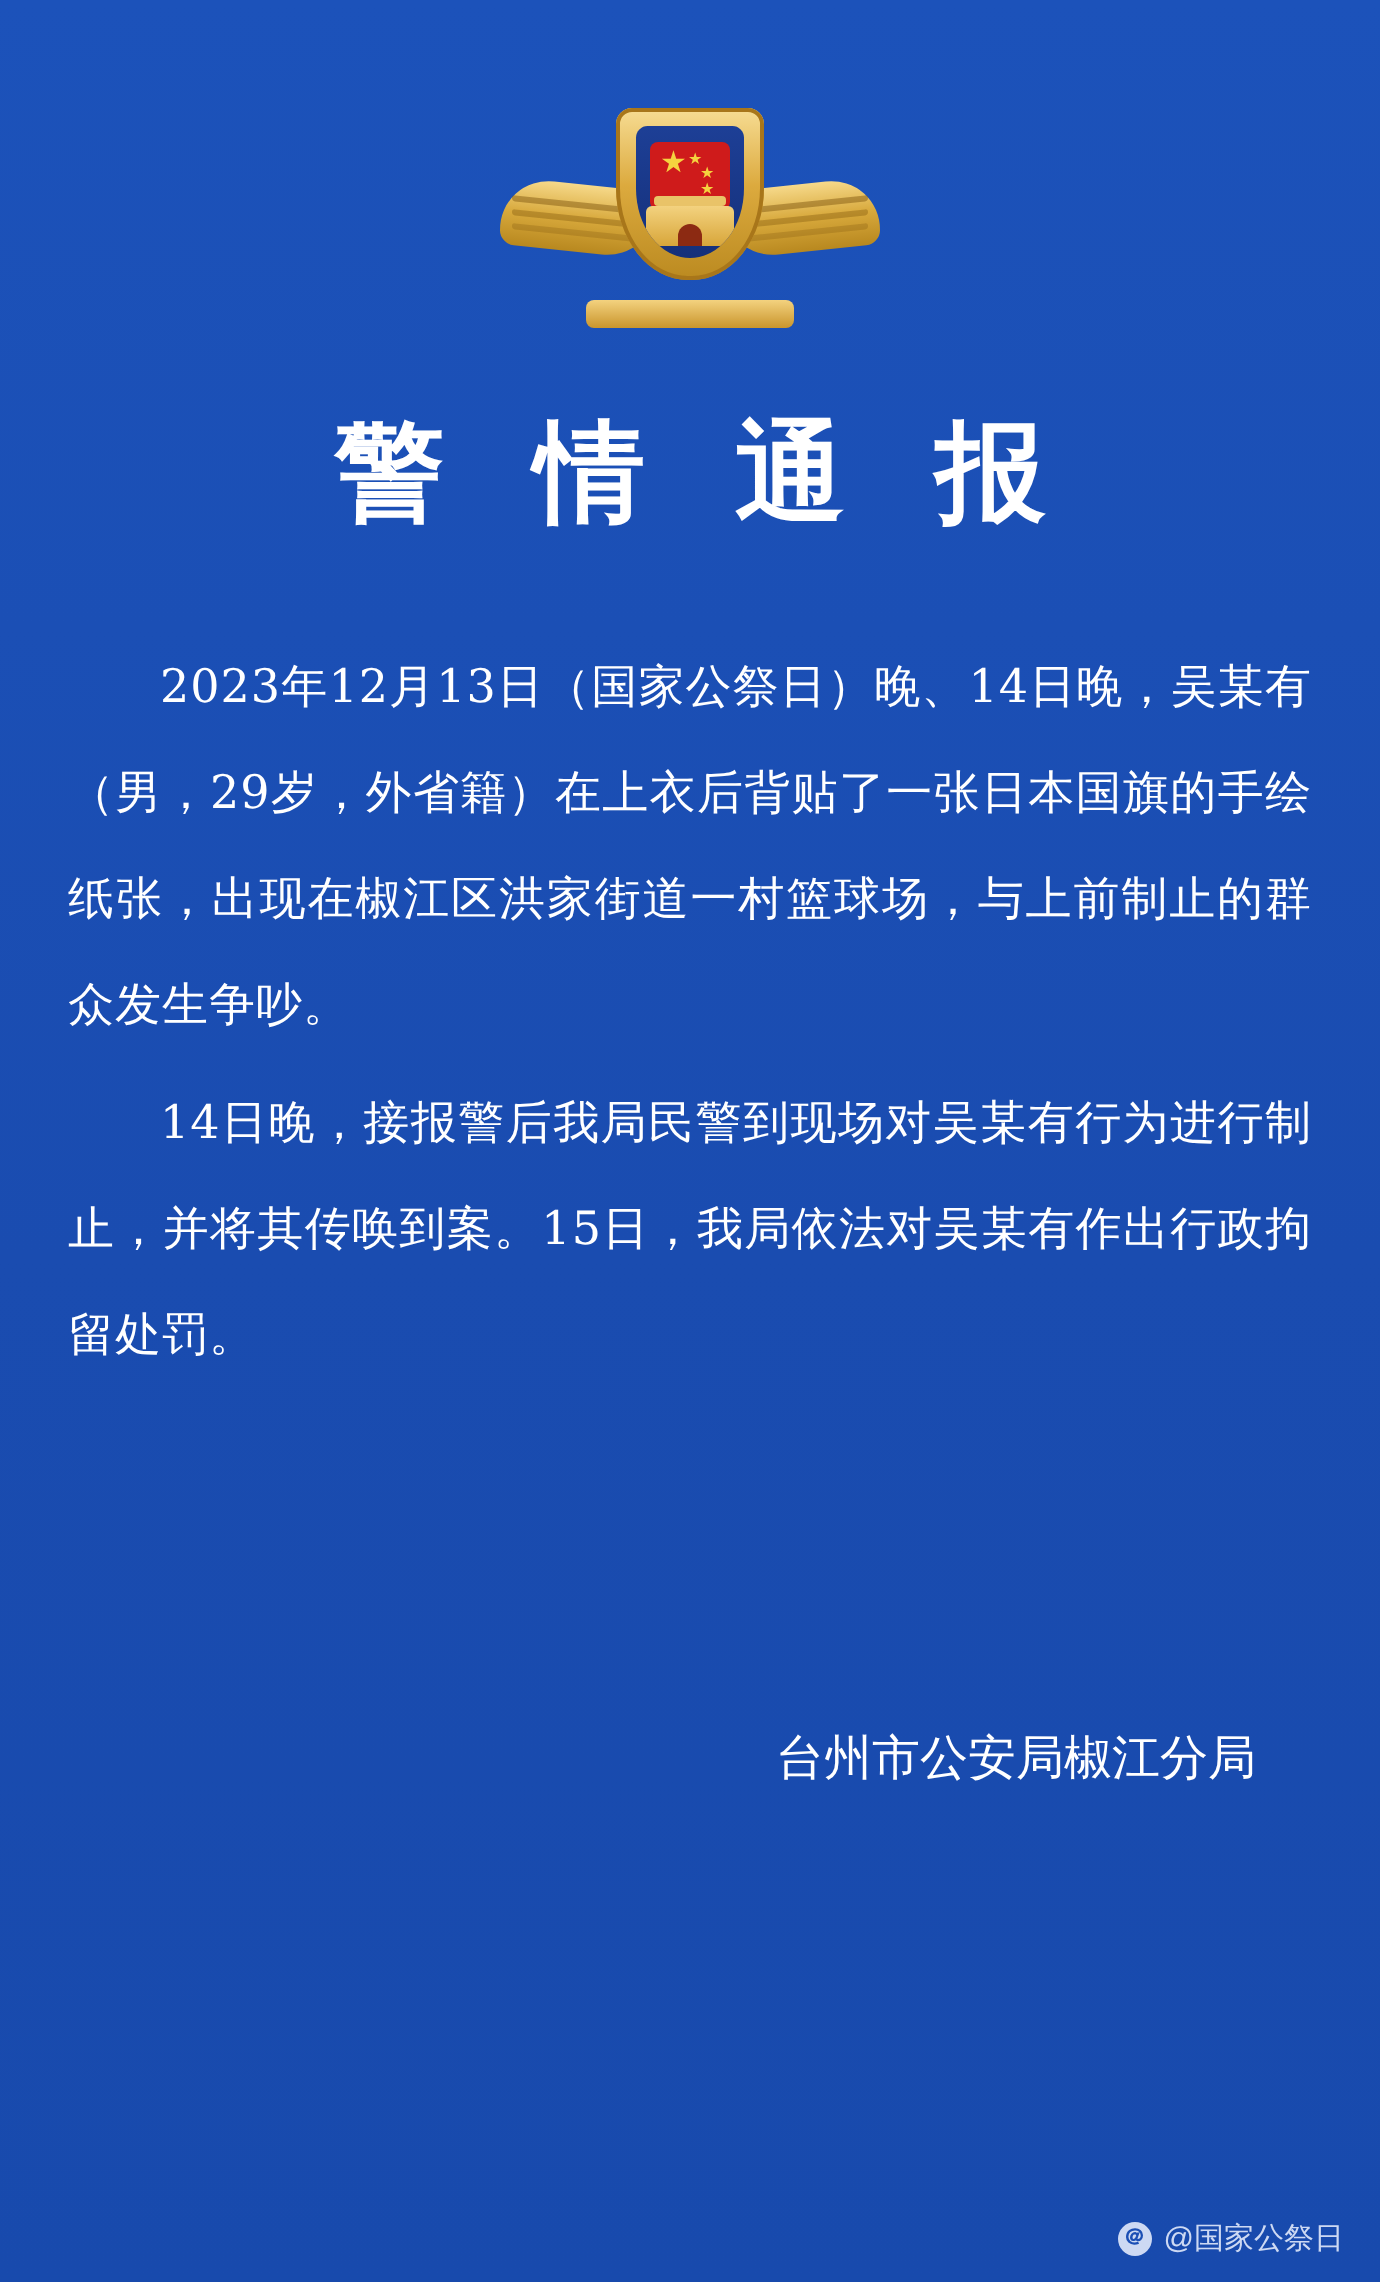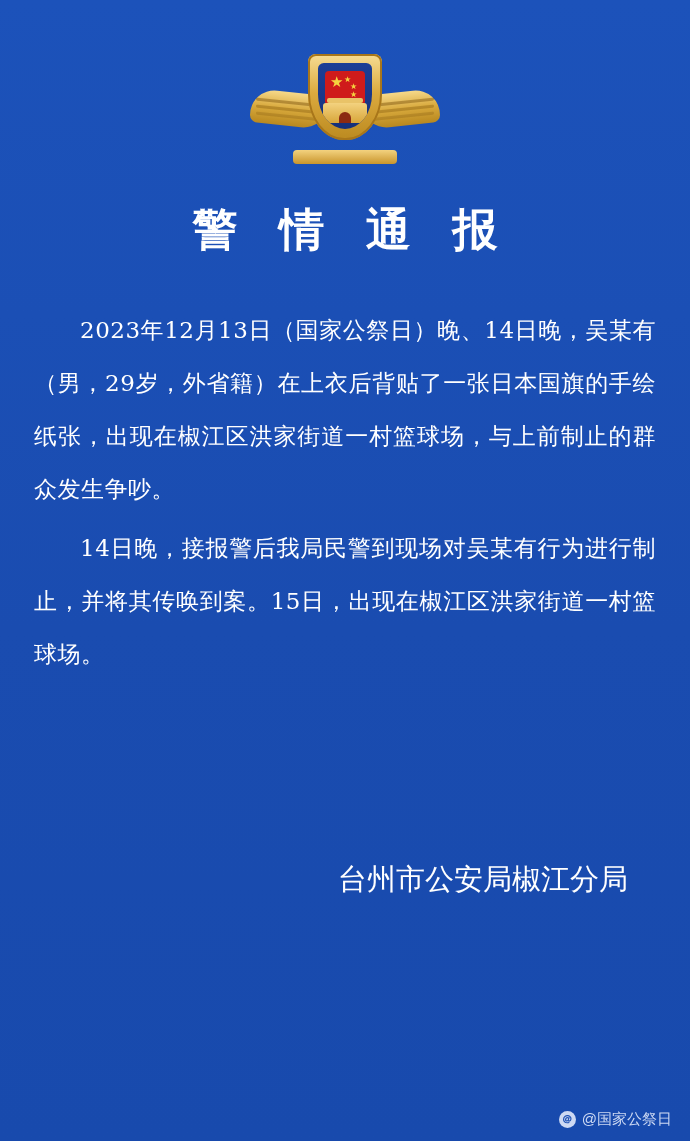--- a/index.html
+++ b/index.html
@@ -133,21 +133,21 @@
     transform: translateX(-50%);
     width: 104px;
     height: 14px;
     background: linear-gradient(180deg, #f3d27f 0%, #c9952c 100%);
     border-radius: 4px;
   }
 
   
   .title {
     text-align: center;
-    font-size: 45px;
+    font-size: 55px;
     font-weight: bold;
     letter-spacing: 13px;
     text-indent: 13px;
     margin-top: 40px;
     font-family: "DejaVu Serif", "Liberation Serif", serif;
   }
 
   
   .body-text {
     margin: 44px 34px 0 34px;
@@ -162,21 +162,21 @@
     margin: 0 0 6px 0;
     text-indent: 2em;
   }
 
   
   .signature {
     position: absolute;
     right: 62px;
     top: 855px;
     text-align: left;
-    font-size: 29px;
+    font-size: 24px;
     line-height: 48px;
     font-family: "DejaVu Serif", "Liberation Serif", serif;
   }
 
   
   .footer {
     position: absolute;
     right: 18px;
     bottom: 12px;
     display: flex;
@@ -220,21 +220,21 @@
           <div class="gate"></div>
         </div>
       </div>
     </div>
   </div>
 
   <div class="title">警 情 通 报</div>
 
   <div class="body-text">
     <p>2023年12月13日（国家公祭日）晚、14日晚，吴某有（男，29岁，外省籍）在上衣后背贴了一张日本国旗的手绘纸张，出现在椒江区洪家街道一村篮球场，与上前制止的群众发生争吵。</p>
-    <p>14日晚，接报警后我局民警到现场对吴某有行为进行制止，并将其传唤到案。15日，出现在椒江区洪家街道一村篮球场。</p>
+    <p>14日晚，接报警后我局民警到现场对吴某有行为进行制止，并将其传唤到案。15日，我局依法对吴某有作出行政拘留处罚。</p>
   </div>
 
   <div class="signature">
     <div>台州市公安局椒江分局</div>
   </div>
 
   <div class="footer">
     <span class="weibo-icon">＠</span>
     <span>@国家公祭日</span>
   </div>

